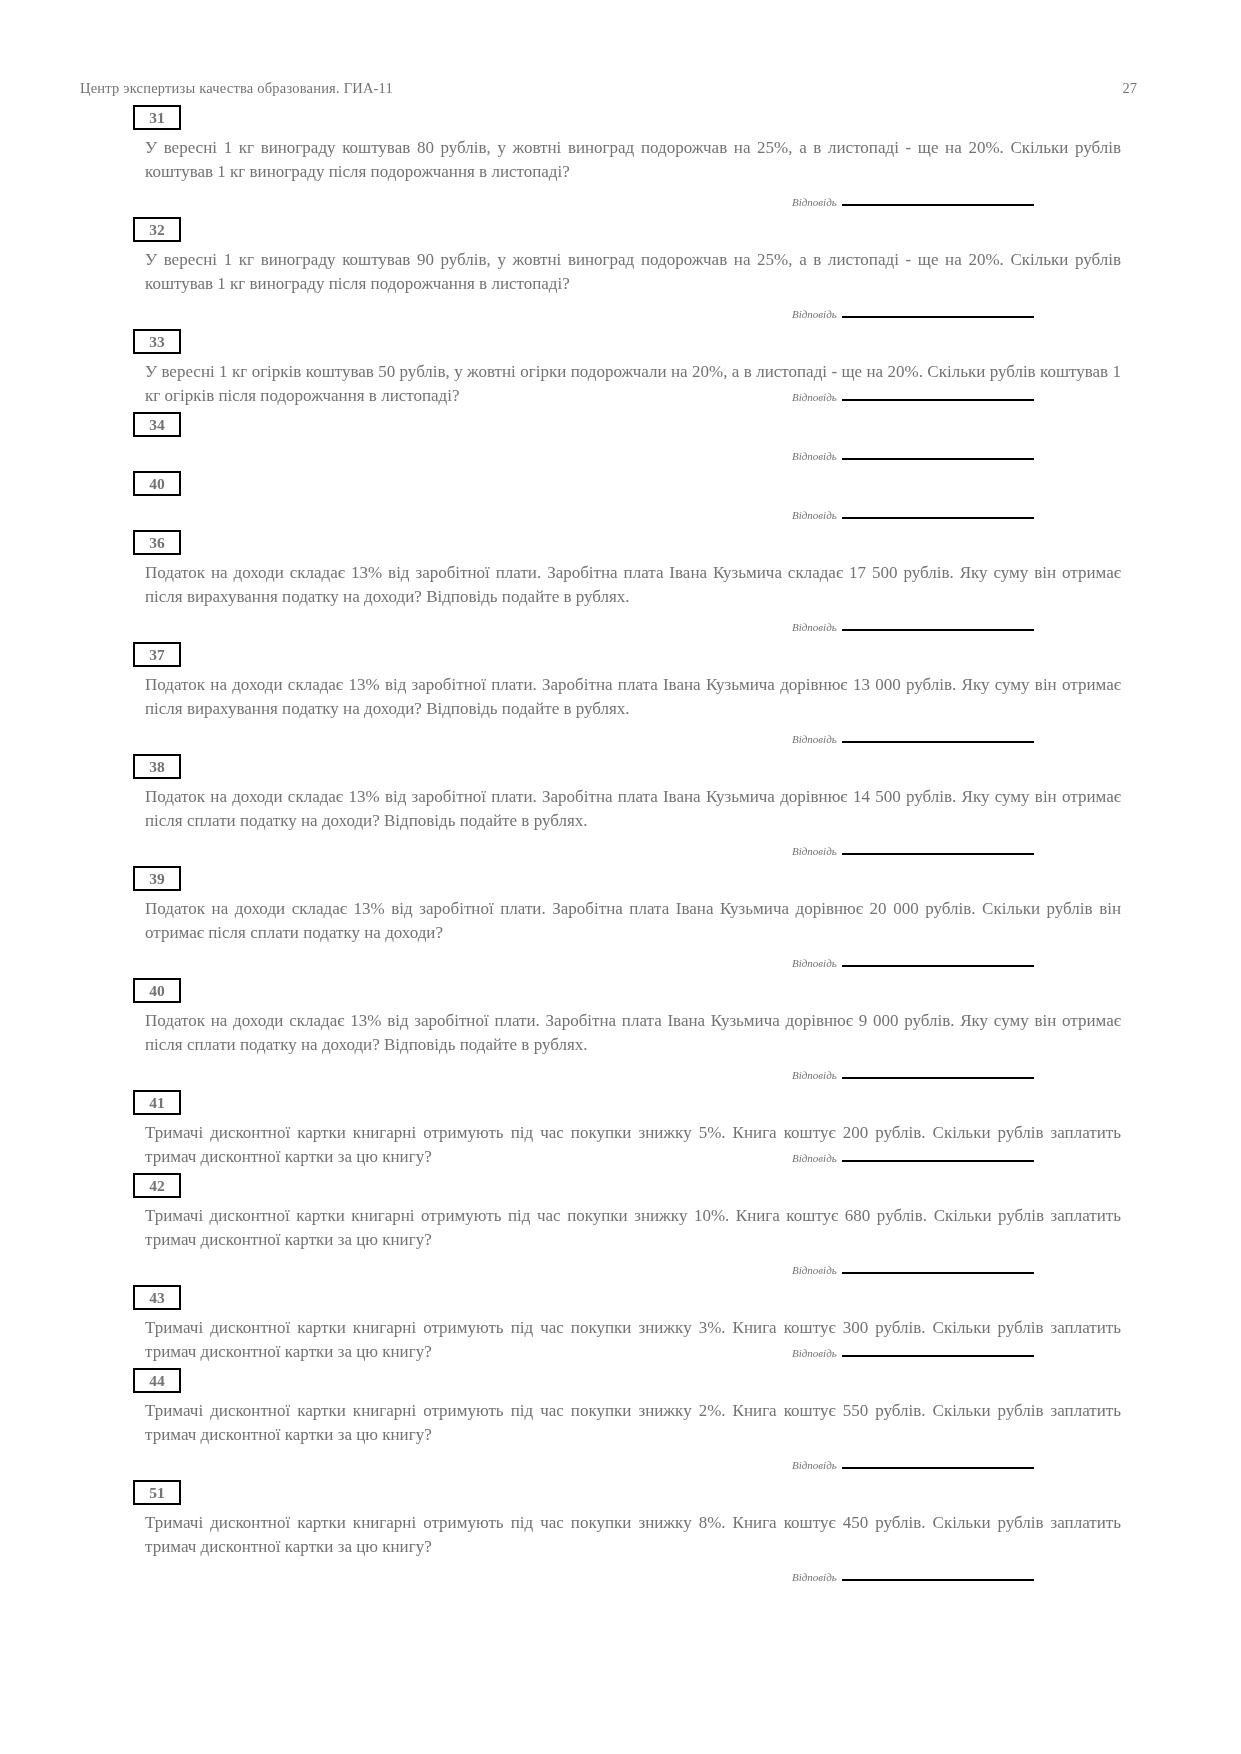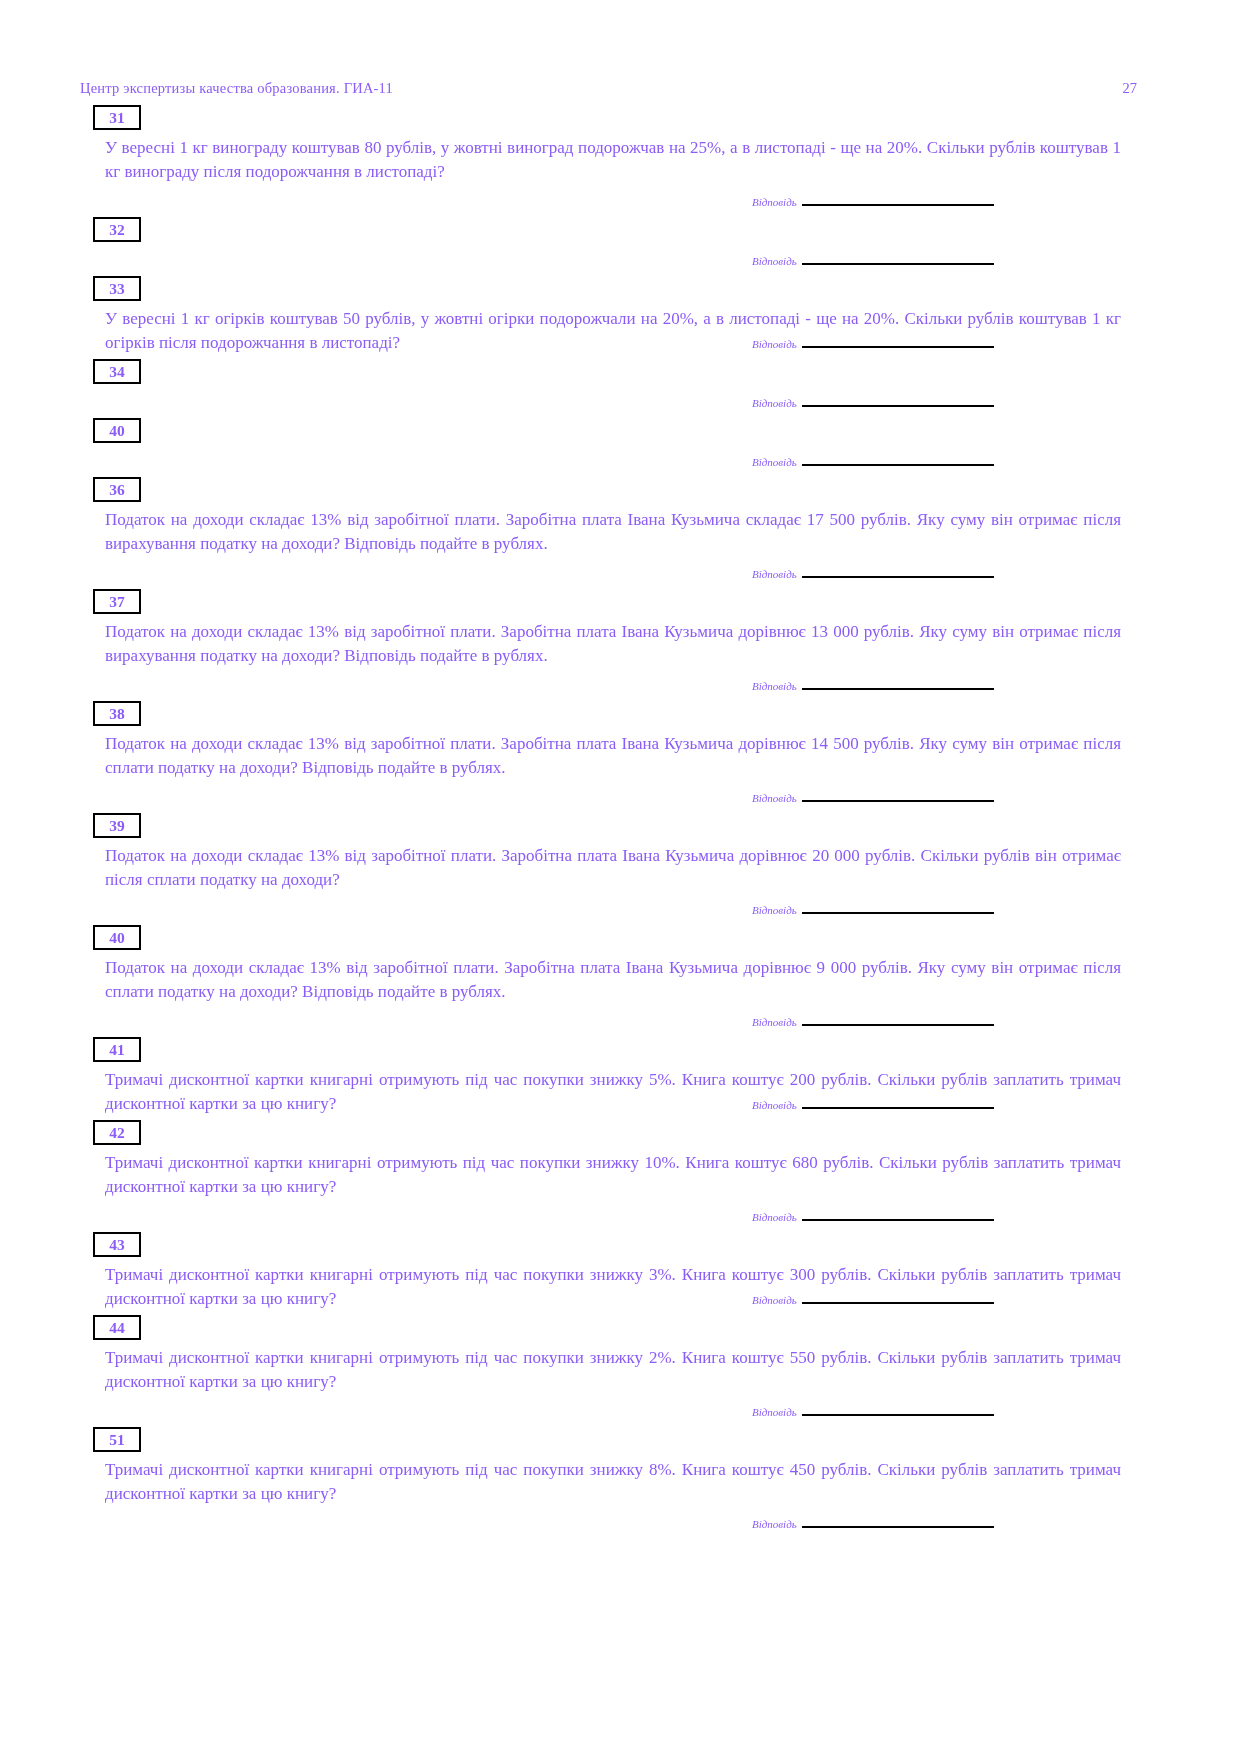--- a/index.html
+++ b/index.html
@@ -9,38 +9,38 @@
   }
   .page {
     position: relative;
     width: 1241px;
     height: 1754px;
     background: #ffffff;
     box-sizing: border-box;
     padding-top: 80px;
     overflow: hidden;
     font-family: "Liberation Serif", "DejaVu Serif", serif;
-    color: #8b5cf6;
+    color: #737373;
   }
   .header {
     display: flex;
     justify-content: space-between;
     align-items: baseline;
     padding-left: 80px;
     padding-right: 104px;
     font-size: 14.5px;
     line-height: 17px;
   }
   .header .title { letter-spacing: 0.2px; }
   .content {
     margin-top: 8px;
     padding-left: 105px;
     padding-right: 120px;
   }
-  .problem { margin-bottom: 4px; }
+  .problem { margin-bottom: 4px; margin-left: 40px; }
   .num-box {
     margin-left: -12px;
     margin-bottom: 6px;
     width: 44px;
     height: 21px;
     border: 2px solid #000;
     box-shadow: 0 0 0 1px #fff inset;
     display: flex;
     align-items: center;
     justify-content: center;
@@ -96,20 +96,21 @@
     <p class="problem-text">У вересні 1 кг винограду коштував 80 рублів, у жовтні виноград подорожчав на 25%, а в листопаді - ще на 20%. Скільки рублів коштував 1 кг винограду після подорожчання в листопаді?</p>
     <span class="answer">
       <span class="answer-label">Відповідь</span><span class="answer-line"></span>
     </span>
   </div>
 
   <div class="problem">
     <div class="num-box">
       <span>32</span>
     </div>
+    <p class="problem-text">У вересні 1 кг винограду коштував 90 рублів, у жовтні виноград подорожчав на 25%, а в листопаді - ще на 20%. Скільки рублів коштував 1 кг винограду після подорожчання в листопаді?</p>
     <span class="answer">
       <span class="answer-label">Відповідь</span><span class="answer-line"></span>
     </span>
   </div>
 
   <div class="problem">
     <div class="num-box">
       <span>33</span>
     </div>
     <p class="problem-text">У вересні 1 кг огірків коштував 50 рублів, у жовтні огірки подорожчали на 20%, а в листопаді - ще на 20%. Скільки рублів коштував 1 кг огірків після подорожчання в листопаді?<span class="answer inline">

